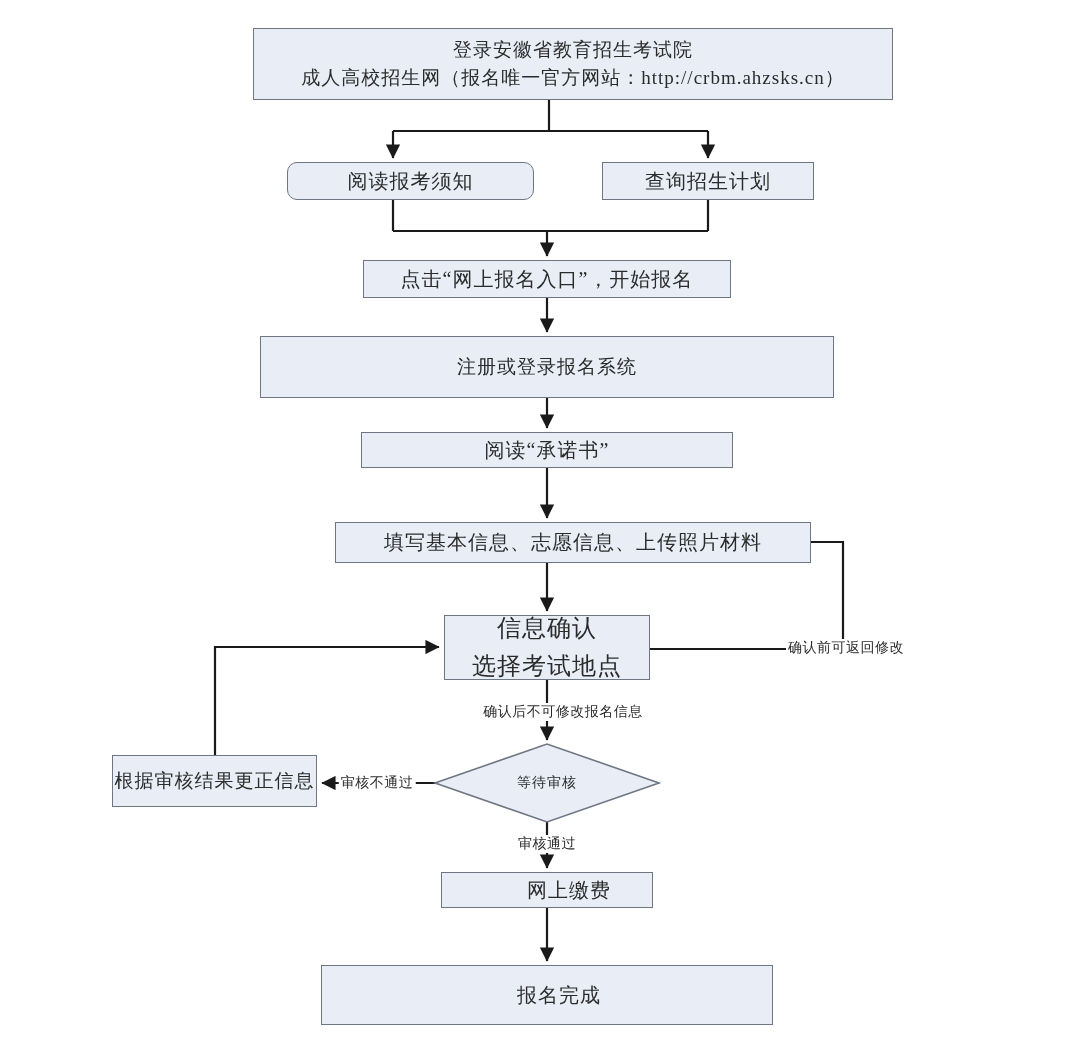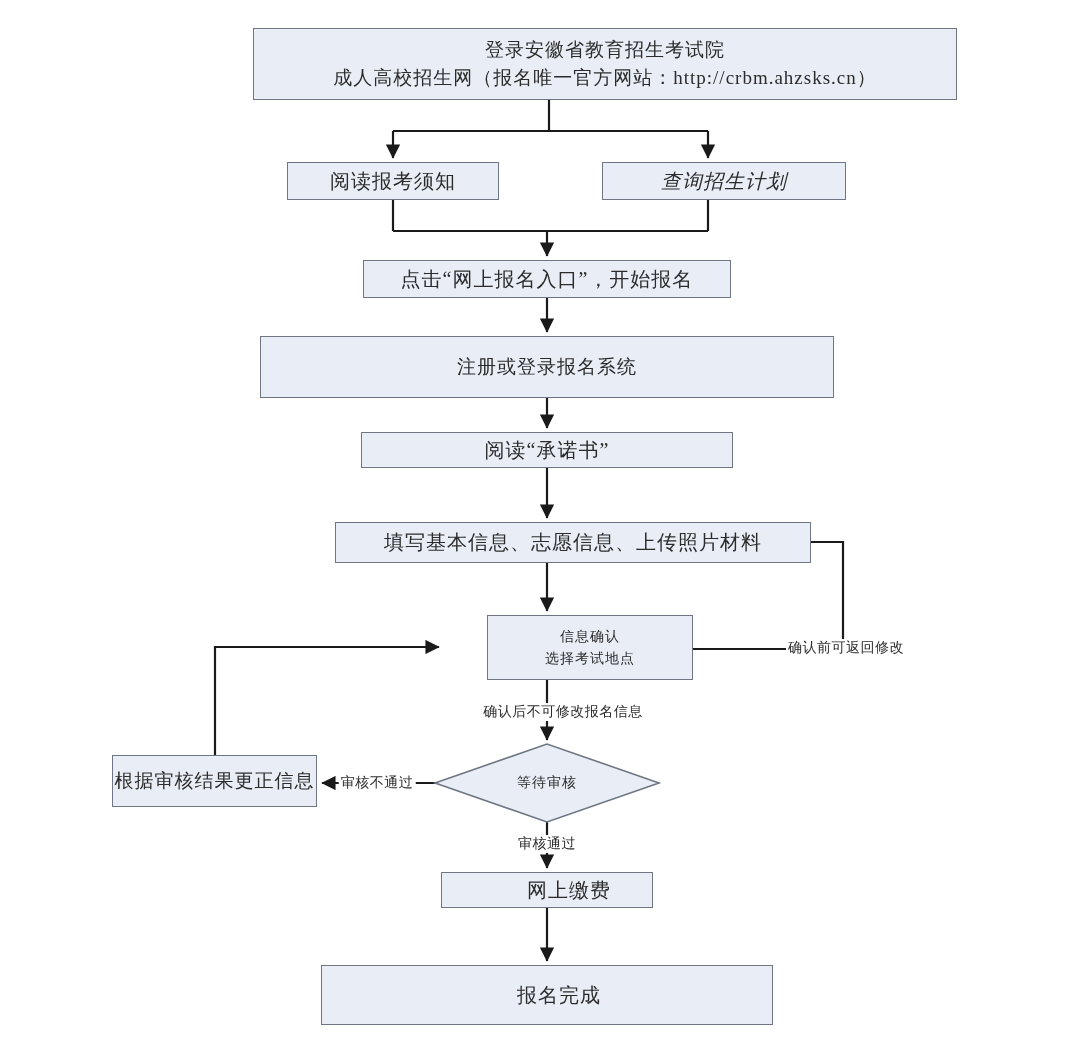--- a/index.html
+++ b/index.html
@@ -18,28 +18,28 @@
     position:absolute;
     background:var(--node-fill);
     border:1.6px solid var(--node-border);
     display:flex;flex-direction:column;justify-content:center;align-items:center;
     text-align:center;
     font-size:20px;
     letter-spacing:1px;
     line-height:1.45;
     z-index:2;
   }
-  .n-login     {left:253px; top:28px;  width:704px; height:72px; font-size:19px;}
-  .n-notice    {left:287px; top:162px; width:212px; height:38px;}
-  .n-plan      {left:602px; top:162px; width:244px; height:38px;font-style:italic;}
+  .n-login     {left:253px; top:28px;  width:640px; height:72px; font-size:19px;}
+  .n-notice    {left:287px; top:162px; width:247px; height:38px;border-radius:10px;}
+  .n-plan      {left:602px; top:162px; width:212px; height:38px;}
   .n-entry     {left:363px; top:260px; width:368px; height:38px;text-align:right;}
   .n-register  {left:260px; top:336px; width:574px; height:62px; font-size:19px;}
   .n-commit    {left:361px; top:432px; width:372px; height:36px;}
   .n-fillinfo  {left:335px; top:522px; width:476px; height:41px;}
-  .n-confirm   {left:444px; top:615px; width:206px; height:65px; font-size:14px; line-height:1.55;margin-left:43px;}
+  .n-confirm   {left:444px; top:615px; width:206px; height:65px; font-size:24px; line-height:1.55;}
   .n-correct   {left:112px; top:755px; width:205px; height:52px; font-size:19px;}
   .n-pay       {left:441px; top:872px; width:212px; height:36px;padding-left:44px;}
   .n-complete  {left:321px; top:965px; width:452px; height:60px;padding-left:24px;}
 
   .diamond-text{
     position:absolute;left:435px;top:744px;width:224px;height:78px;
     display:flex;align-items:center;justify-content:center;
     font-size:14px;letter-spacing:1px;z-index:3;
   }
 

